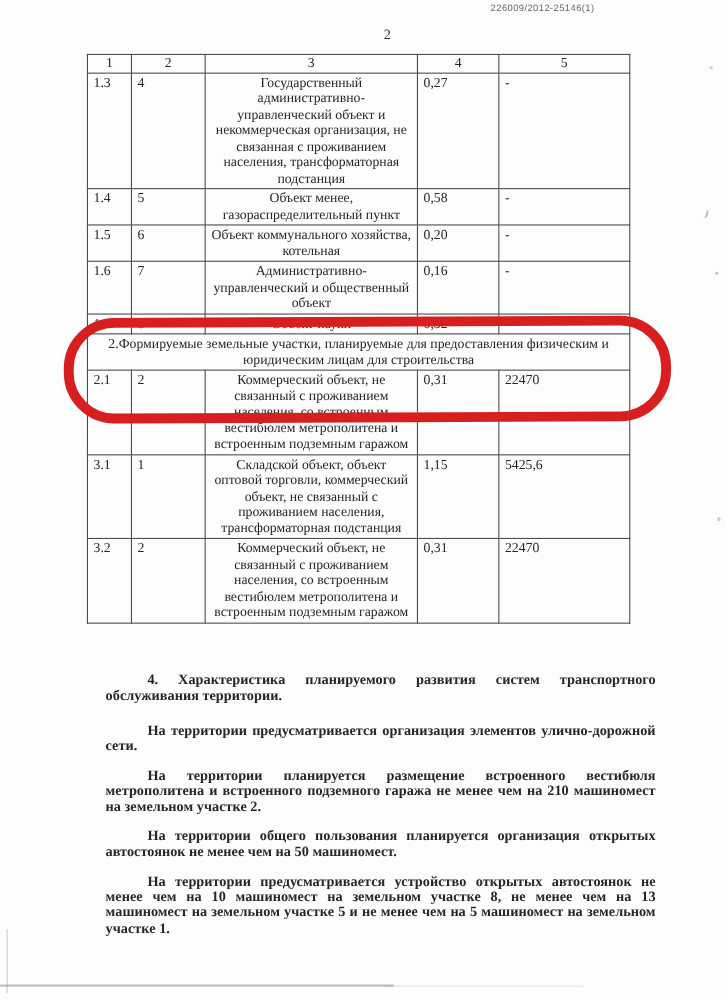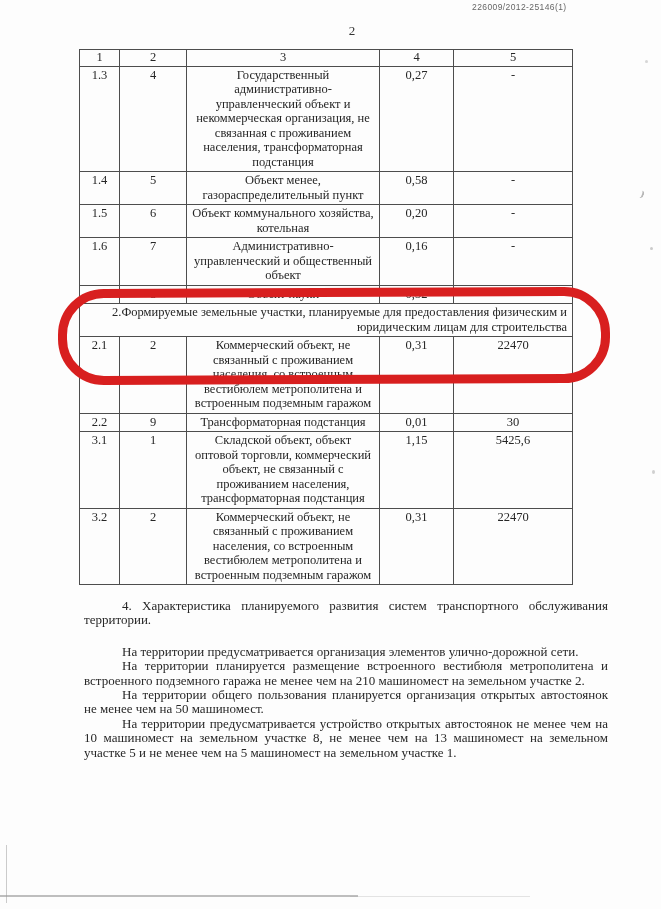--- a/index.html
+++ b/index.html
@@ -3,56 +3,56 @@
 <meta charset="utf-8">
 <style>
   html,body{margin:0;padding:0;}
   body{
     width:661px;height:909px;position:relative;overflow:hidden;
     background:#fdfdfd;
     font-family:"Liberation Serif", serif;
     color:#272727;
   }
   .stamp{
-    position:absolute;top:2px;left:472px;
+    position:absolute;top:2px;left:446px;
     font-family:"Liberation Sans", sans-serif;
     font-size:8.5px;letter-spacing:.4px;color:#4a4a4a;opacity:.85;
     white-space:nowrap;
   }
   .page-number{
     position:absolute;top:23px;left:340px;width:24px;text-align:center;
     font-size:13px;color:#333;
   }
   table.main{
     position:absolute;left:79px;top:49px;width:493px;
     border-collapse:collapse;table-layout:fixed;
     font-size:12.5px;line-height:1.16;color:#262626;
   }
   table.main td{
     border:1px solid #4d4d4d;
     vertical-align:top;
     padding:1px 5px 2px 5px;
   }
-  td.c-num,td.c-code,td.c-area,td.c-cap{text-align:center;}
+  td.c-num,td.c-code,td.c-area,td.c-cap{text-align:left;}
   td.c-desc{text-align:center;}
   tr.head td{text-align:center;padding:0 0 1px 0;font-size:12.5px;}
-  td.section-title{text-align:right;padding:1px 2px;}
+  td.section-title{text-align:center;padding:1px 2px;}
   .red-annotation{
     position:absolute;left:58px;top:288px;width:552px;height:96px;
     box-sizing:border-box;
     border:9px solid #d81f1f;
     border-radius:46px;
     transform:rotate(-0.25deg);
     z-index:5;pointer-events:none;
   }
   .body-text{
     position:absolute;left:84px;top:599px;width:524px;
     font-size:13px;line-height:14.4px;text-align:justify;
   }
-  .body-text p{margin:0;text-indent:38px;}
+  .body-text p{margin:12px;text-indent:38px;font-weight:bold;}
   .body-text p:first-child{margin-bottom:17px;}
   
   .artifact{position:absolute;pointer-events:none;}
   .a-bottom-line{left:0;top:895px;width:358px;height:2px;background:#8b8b8b;opacity:.55;}
   .a-bottom-line2{left:350px;top:896px;width:180px;height:1px;background:#aaa;opacity:.3;}
   .a-left-line{left:6px;top:845px;width:1px;height:58px;background:#9a9a9a;opacity:.5;}
   .a-speck1{left:637px;top:190px;width:5px;height:8px;border-right:2px solid #8a8a8a;border-radius:0 60% 60% 0;opacity:.6;transform:rotate(18deg);}
   .a-speck2{left:650px;top:247px;width:3px;height:3px;background:#9a9a9a;border-radius:50%;opacity:.5;}
   .a-speck3{left:652px;top:470px;width:3px;height:4px;background:#9a9a9a;border-radius:50%;opacity:.45;}
   .a-speck4{left:645px;top:60px;width:3px;height:3px;background:#b0b0b0;border-radius:50%;opacity:.5;}
@@ -118,27 +118,20 @@
         <td class="section-title" colspan="5">2.Формируемые земельные участки, планируемые для предоставления физическим и юридическим лицам для строительства</td>
       </tr>
       <tr>
         <td class="c-num">2.1</td>
         <td class="c-code">2</td>
         <td class="c-desc">Коммерческий объект, не связанный с проживанием населения, со встроенным вестибюлем метрополитена и встроенным подземным гаражом</td>
         <td class="c-area">0,31</td>
         <td class="c-cap">22470</td>
       </tr>
       <tr>
-        <td class="c-num">2.2</td>
-        <td class="c-code">9</td>
-        <td class="c-desc">Трансформаторная подстанция</td>
-        <td class="c-area">0,01</td>
-        <td class="c-cap">30</td>
-      </tr>
-      <tr>
         <td class="c-num">3.1</td>
         <td class="c-code">1</td>
         <td class="c-desc">Складской объект, объект оптовой торговли, коммерческий объект, не связанный с проживанием населения, трансформаторная подстанция</td>
         <td class="c-area">1,15</td>
         <td class="c-cap">5425,6</td>
       </tr>
       <tr>
         <td class="c-num">3.2</td>
         <td class="c-code">2</td>
         <td class="c-desc">Коммерческий объект, не связанный с проживанием населения, со встроенным вестибюлем метрополитена и встроенным подземным гаражом</td>

